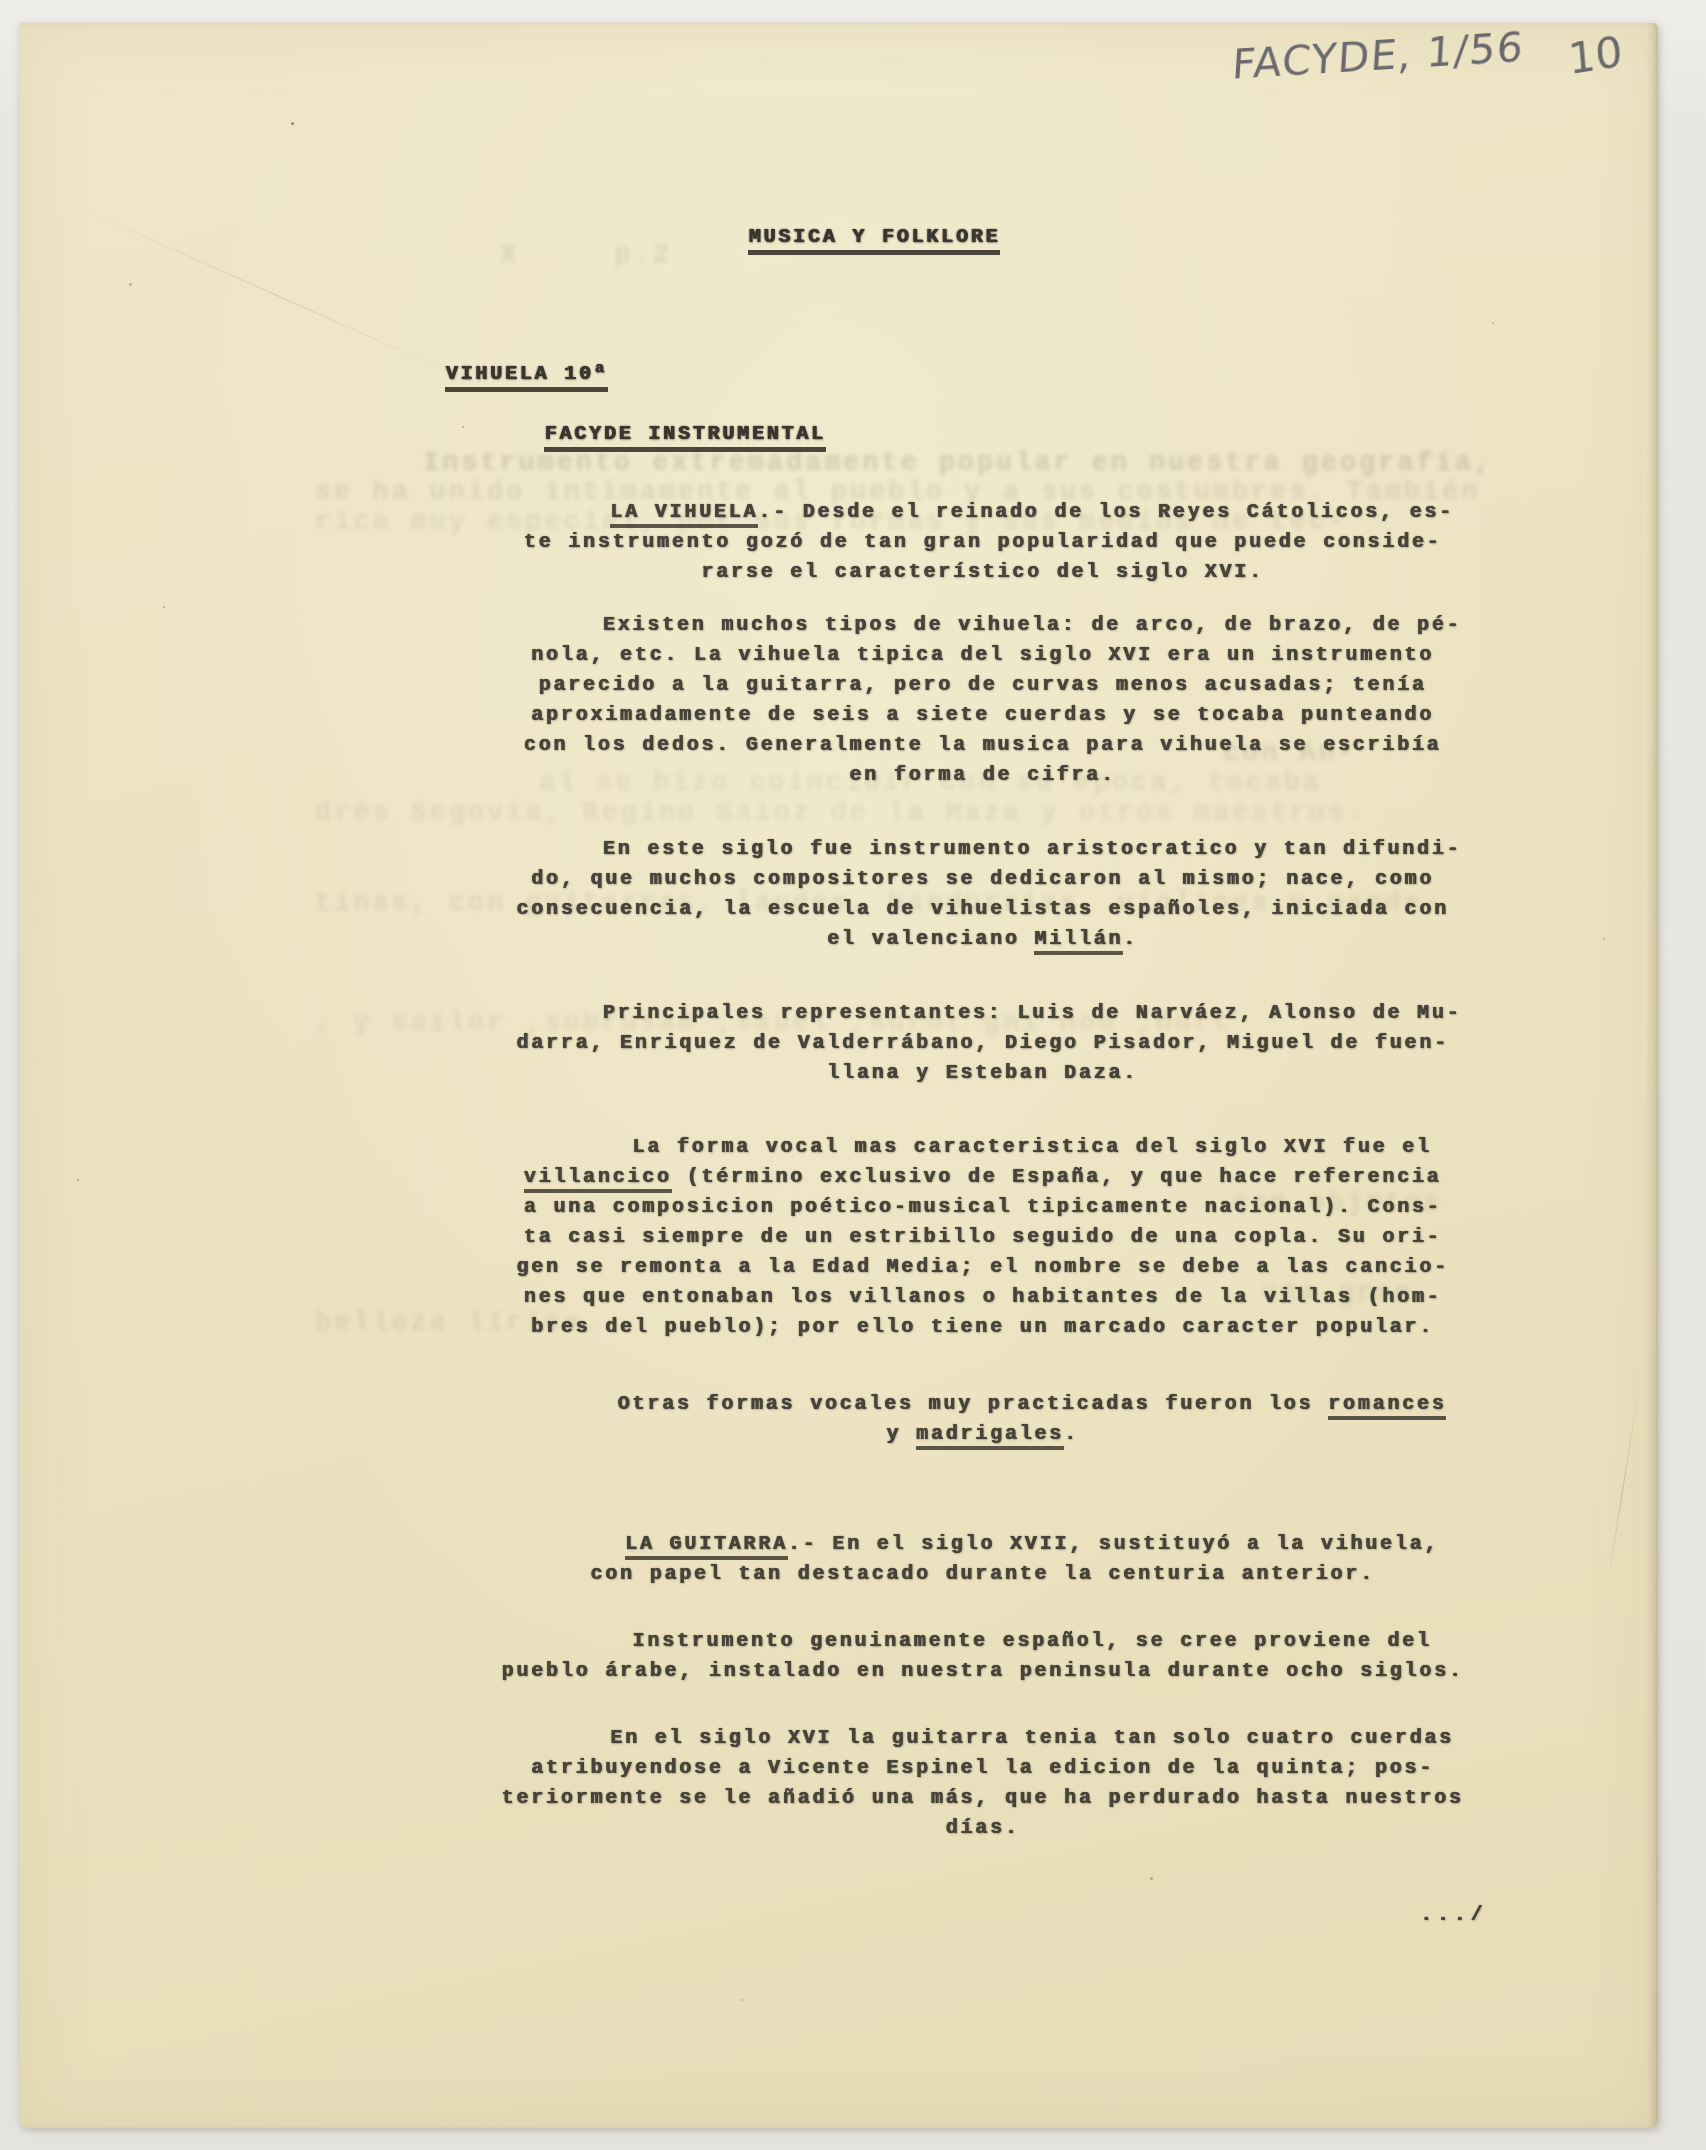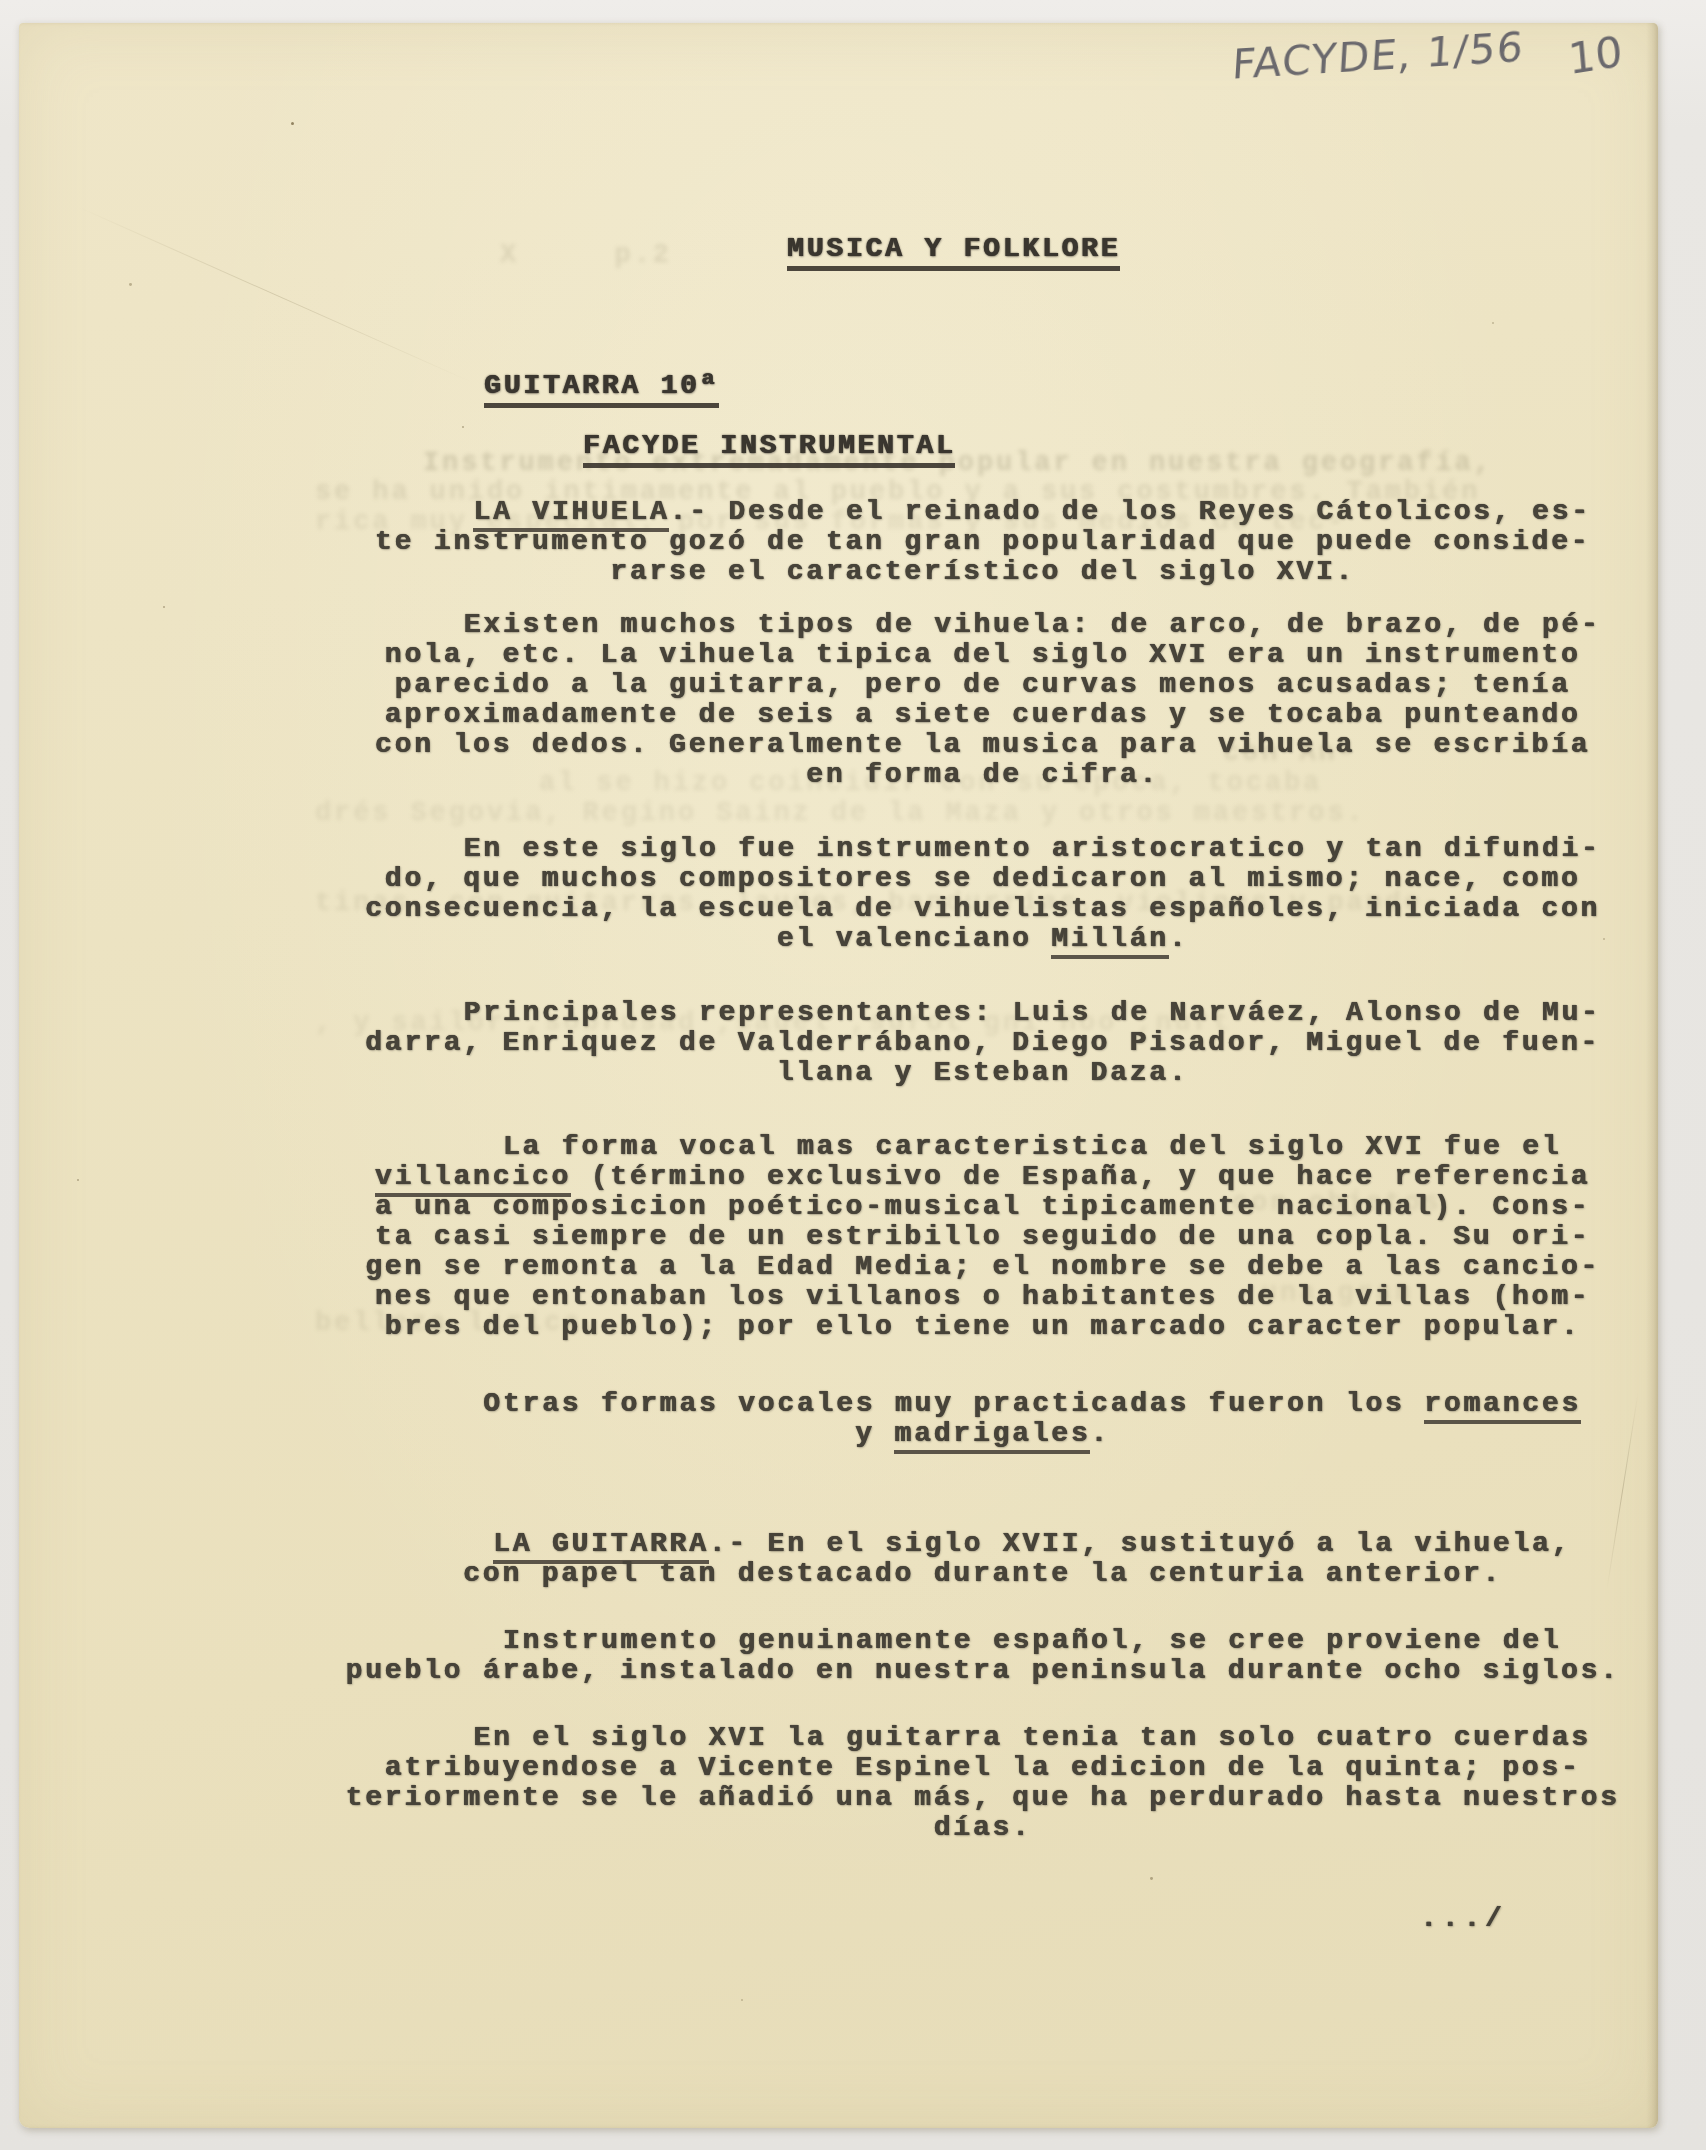--- a/index.html
+++ b/index.html
@@ -18,21 +18,21 @@
     position:absolute;left:19px;top:23px;width:1639px;height:2105px;
     background:
       radial-gradient(ellipse at 50% 30%, rgba(255,252,235,.25), rgba(0,0,0,0) 60%),
       linear-gradient(168deg,#efe6c8 0%,#ece3c2 38%,#eae0bd 70%,#e6dcb8 100%);
     border-radius:3.9px 4.8px 7.7px 10.6px;
     box-shadow:1.4px 2.4px 7.7px rgba(110,100,70,.30), inset 0 0 67px rgba(188,172,126,.22), inset -1.9px 0 3.9px rgba(150,135,95,.18);
   }
   
   .typed{
     font-weight:700;
-    font-size:28px;
+    font-size:20px;
     letter-spacing:2.8px;
     color:#474339;
     text-shadow:0.7px 0 0 currentColor, 0 0 1.4px rgba(70,64,54,.75), 1.4px 1px 1.9px rgba(70,64,54,.28);
     white-space:pre;
   }
   .typed-layer{filter:blur(0.3px);}
   .heading{color:#3a362f;text-shadow:1px 0 0 currentColor,0 0 1.9px rgba(55,50,42,.8),1.4px 1px 1.9px rgba(55,50,42,.35);}
   .u{border-bottom:4.3px solid rgba(58,53,45,.82);padding-bottom:1.4px;}
   .heading .u, .u.heavy{border-bottom:5.3px solid rgba(52,47,40,.88);padding-bottom:2.4px;}
   .doc-title{position:absolute;left:611px;top:179px;}
@@ -119,21 +119,21 @@
       </div>
 
     <div class="pencil archive-ref">FACYDE, 1/56</div>
     <div class="pencil page-num">10</div>
 
     <div class="typed-layer">
       <div class="typed heading doc-title">
         <span class="u">MUSICA Y FOLKLORE</span>
       </div>
       <div class="typed heading lesson-heading">
-        <span class="u">GUITARRA 10ª</span>
+        <span class="u">VIHUELA 10ª</span>
       </div>
       <div class="typed heading section-heading">
         <span class="u">FACYDE INSTRUMENTAL</span>
       </div>
 
       <div id="paragraphs" class="typed"><div class="para"><div class="line first"><span class="u">LA VIHUELA</span><span>.- Desde el reinado de los Reyes Cátolicos, es-</span></div><div class="line"><span>te instrumento gozó de tan gran popularidad que puede conside-</span></div><div class="line"><span>rarse el característico del siglo XVI.</span></div></div><div class="para"><div class="line first"><span>Existen muchos tipos de vihuela: de arco, de brazo, de pé-</span></div><div class="line"><span>nola, etc. La vihuela tipica del siglo XVI era un instrumento</span></div><div class="line"><span>parecido a la guitarra, pero de curvas menos acusadas; tenía</span></div><div class="line"><span>aproximadamente de seis a siete cuerdas y se tocaba punteando</span></div><div class="line"><span>con los dedos. Generalmente la musica para vihuela se escribía</span></div><div class="line"><span>en forma de cifra.</span></div></div><div class="para"><div class="line first"><span>En este siglo fue instrumento aristocratico y tan difundi-</span></div><div class="line"><span>do, que muchos compositores se dedicaron al mismo; nace, como</span></div><div class="line"><span>consecuencia, la escuela de vihuelistas españoles, iniciada con</span></div><div class="line"><span>el valenciano </span><span class="u">Millán</span><span>.</span></div></div><div class="para"><div class="line first"><span>Principales representantes: Luis de Narváez, Alonso de Mu-</span></div><div class="line"><span>darra, Enriquez de Valderrábano, Diego Pisador, Miguel de fuen-</span></div><div class="line"><span>llana y Esteban Daza.</span></div></div><div class="para"><div class="line first"><span>La forma vocal mas caracteristica del siglo XVI fue el</span></div><div class="line"><span class="u">villancico</span><span> (término exclusivo de España, y que hace referencia</span></div><div class="line"><span>a una composicion poético-musical tipicamente nacional). Cons-</span></div><div class="line"><span>ta casi siempre de un estribillo seguido de una copla. Su ori-</span></div><div class="line"><span>gen se remonta a la Edad Media; el nombre se debe a las cancio-</span></div><div class="line"><span>nes que entonaban los villanos o habitantes de la villas (hom-</span></div><div class="line"><span>bres del pueblo); por ello tiene un marcado caracter popular.</span></div></div><div class="para"><div class="line first"><span>Otras formas vocales muy practicadas fueron los </span><span class="u">romances</span></div><div class="line"><span>y </span><span class="u">madrigales</span><span>.</span></div></div><div class="para"><div class="line first"><span class="u">LA GUITARRA</span><span>.- En el siglo XVII, sustituyó a la vihuela,</span></div><div class="line"><span>con papel tan destacado durante la centuria anterior.</span></div></div><div class="para"><div class="line first"><span>Instrumento genuinamente español, se cree proviene del</span></div><div class="line"><span>pueblo árabe, instalado en nuestra peninsula durante ocho siglos.</span></div></div><div class="para"><div class="line first"><span>En el siglo XVI la guitarra tenia tan solo cuatro cuerdas</span></div><div class="line"><span>atribuyendose a Vicente Espinel la edicion de la quinta; pos-</span></div><div class="line"><span>teriormente se le añadió una más, que ha perdurado hasta nuestros</span></div><div class="line"><span>días.</span></div></div></div>
 
       <div class="typed continuation">.../</div>
     </div>
 

